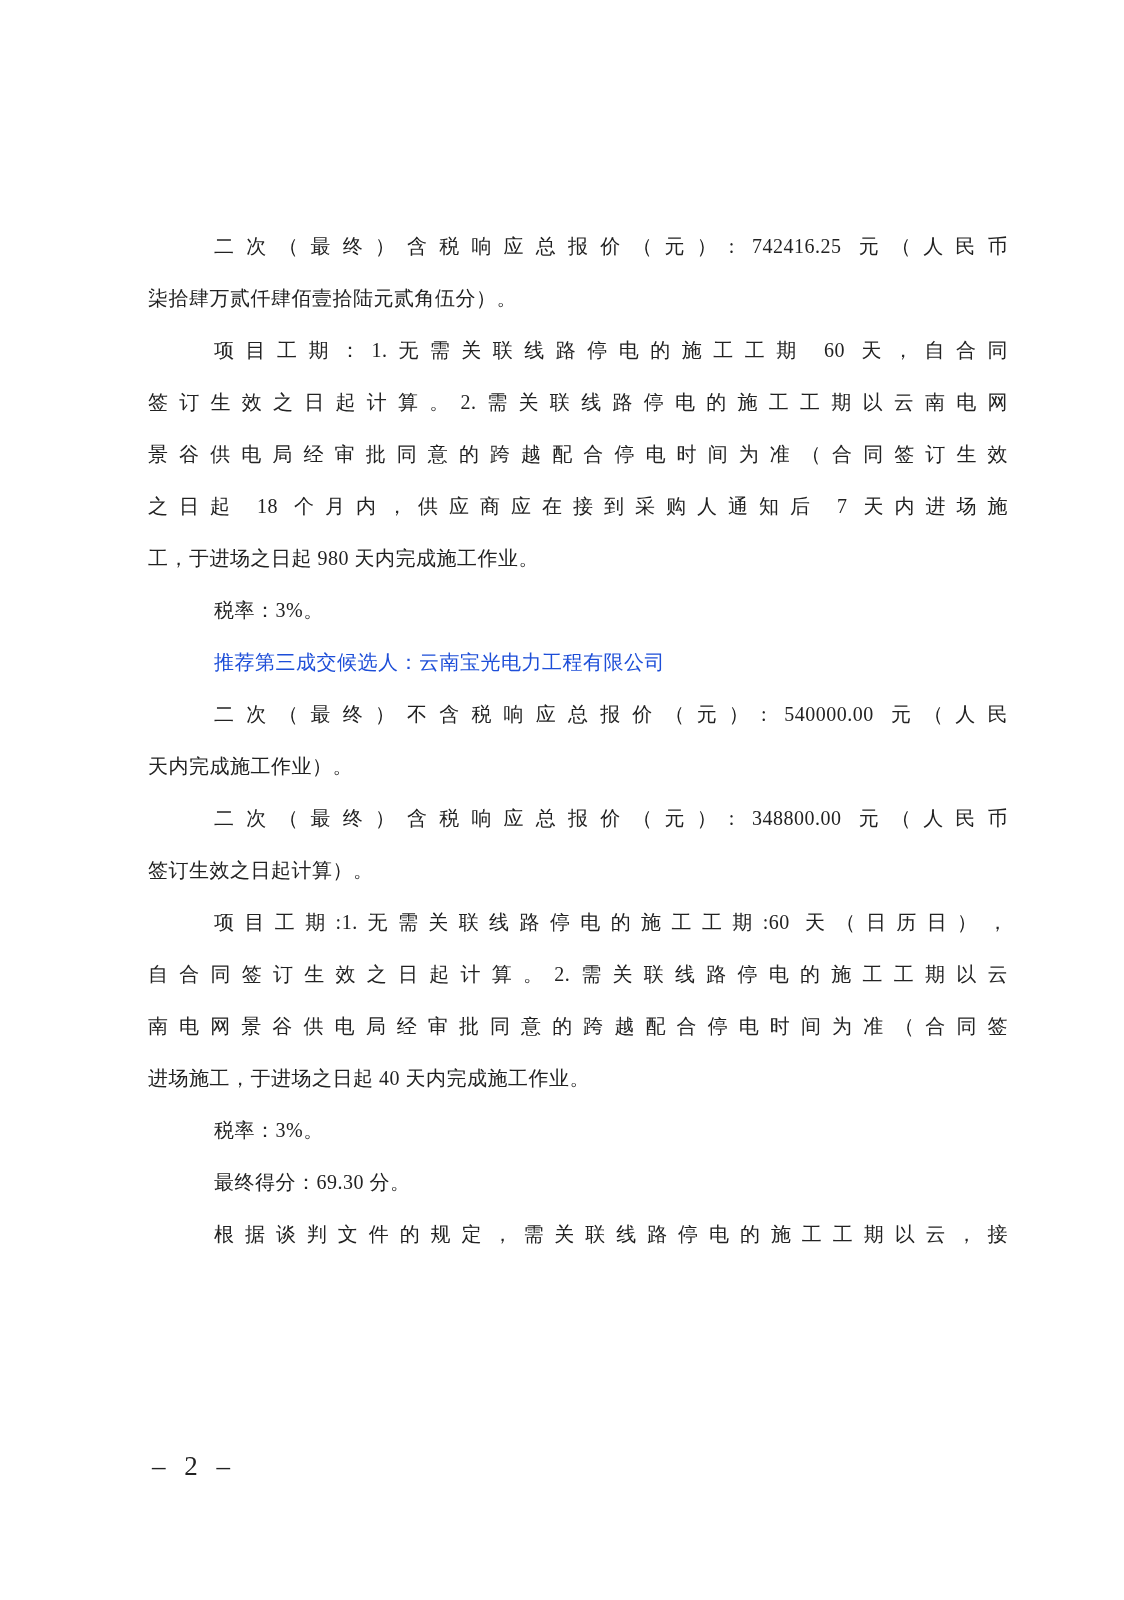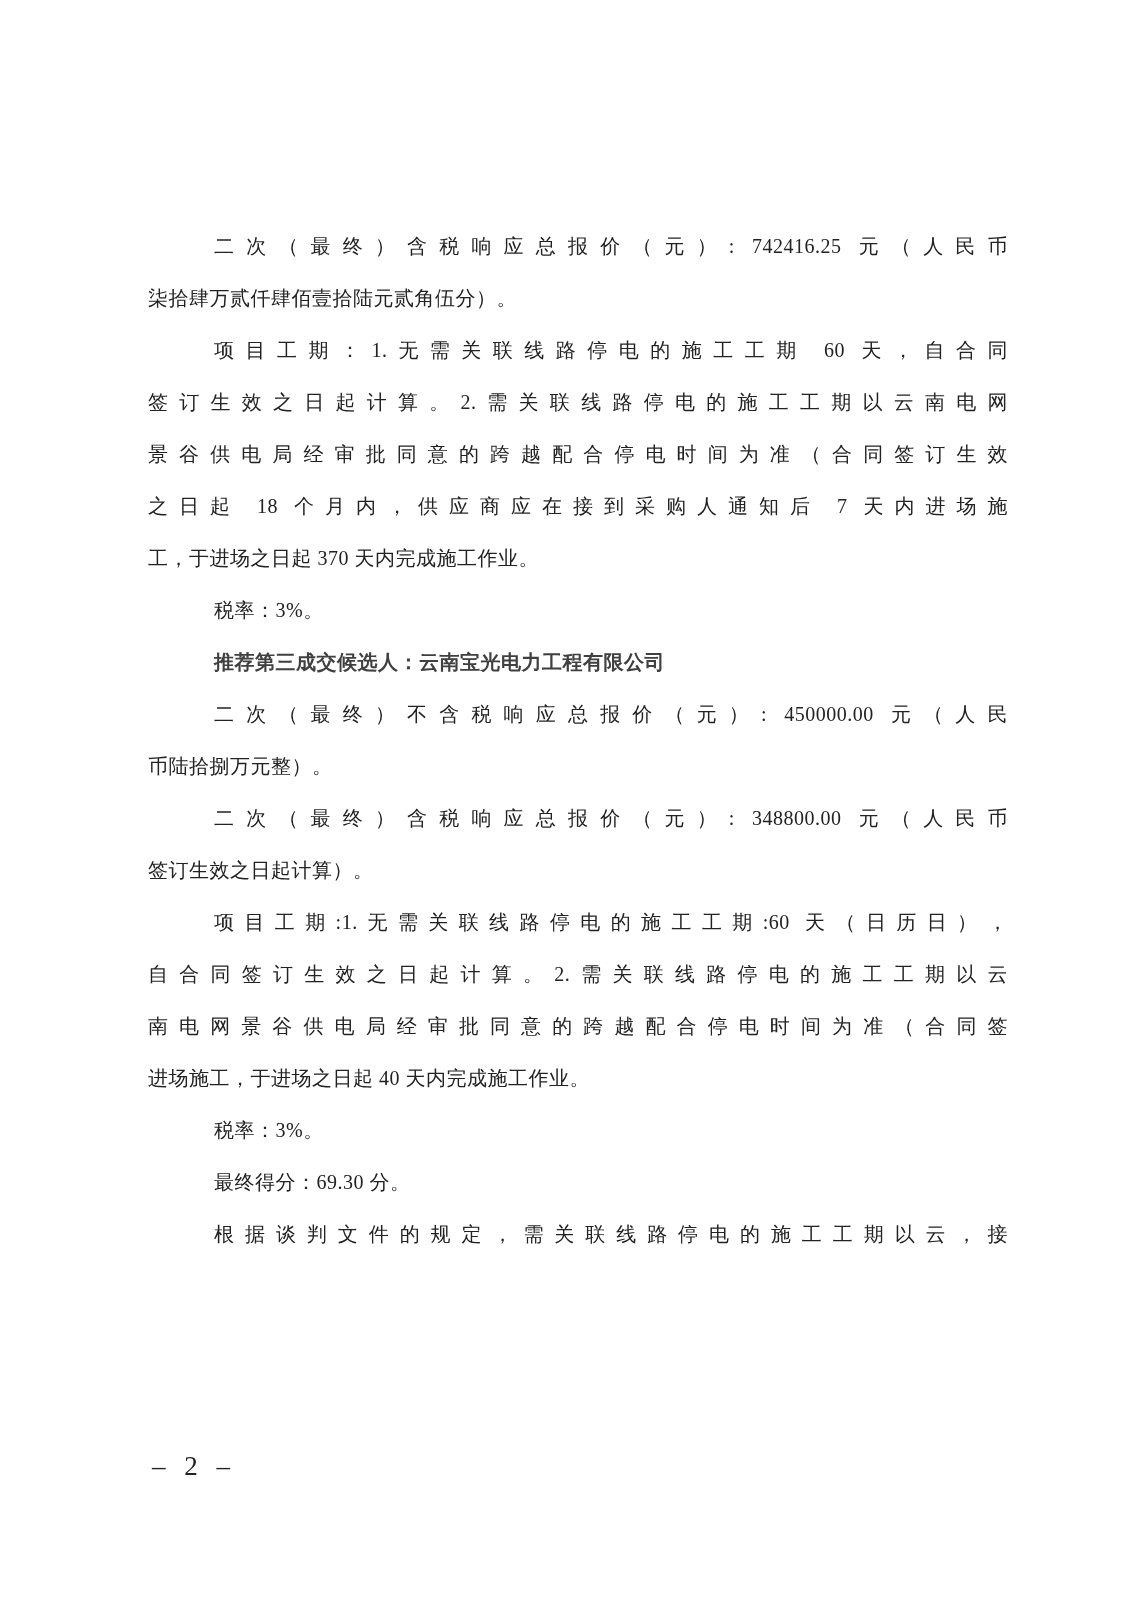--- a/index.html
+++ b/index.html
@@ -19,21 +19,21 @@
   }
   .line {
     height: 52px;
     line-height: 52px;
     font-size: 20px;
     letter-spacing: 0.5px;
     color: #222222;
     white-space: nowrap;
   }
   .line.indent { text-indent: 66px; }
-  .line.bold { font-weight: bold; color: #404040; }
+  .line.bold { font-weight: normal; color: #1d4ed8; }
   .line.fill { text-align: justify; text-align-last: justify; }
   .footer-page-number {
     position: absolute;
     left: 152px;
     top: 1448px;
     height: 36px;
     line-height: 36px;
     font-size: 27px;
     letter-spacing: 6px;
     color: #222222;
@@ -43,25 +43,25 @@
 <body>
 
 <div class="page">
   <div class="doc-body">
       <div class="line indent fill">二次（最终）含税响应总报价（元）: 742416.25 元（人民币</div>
       <div class="line">柒拾肆万贰仟肆佰壹拾陆元贰角伍分）。</div>
       <div class="line indent fill">项目工期：1.无需关联线路停电的施工工期 60 天，自合同</div>
       <div class="line fill">签订生效之日起计算。2.需关联线路停电的施工工期以云南电网</div>
       <div class="line fill">景谷供电局经审批同意的跨越配合停电时间为准（合同签订生效</div>
       <div class="line fill">之日起 18 个月内，供应商应在接到采购人通知后 7 天内进场施</div>
-      <div class="line">工，于进场之日起 370 天内完成施工作业。</div>
+      <div class="line">工，于进场之日起 980 天内完成施工作业。</div>
       <div class="line indent">税率：3%。</div>
       <div class="line indent bold">推荐第三成交候选人：云南宝光电力工程有限公司</div>
-      <div class="line indent fill">二次（最终）不含税响应总报价（元）: 450000.00 元（人民</div>
-      <div class="line">币陆拾捌万元整）。</div>
+      <div class="line indent fill">二次（最终）不含税响应总报价（元）: 540000.00 元（人民</div>
+      <div class="line">天内完成施工作业）。</div>
       <div class="line indent fill">二次（最终）含税响应总报价（元）: 348800.00 元（人民币</div>
       <div class="line">签订生效之日起计算）。</div>
       <div class="line indent fill">项目工期:1.无需关联线路停电的施工工期:60 天（日历日），</div>
       <div class="line fill">自合同签订生效之日起计算。2.需关联线路停电的施工工期以云</div>
       <div class="line fill">南电网景谷供电局经审批同意的跨越配合停电时间为准（合同签</div>
       <div class="line">进场施工，于进场之日起 40 天内完成施工作业。</div>
       <div class="line indent">税率：3%。</div>
       <div class="line indent">最终得分：69.30 分。</div>
       <div class="line indent fill">根据谈判文件的规定，需关联线路停电的施工工期以云，接</div>
     </div>

